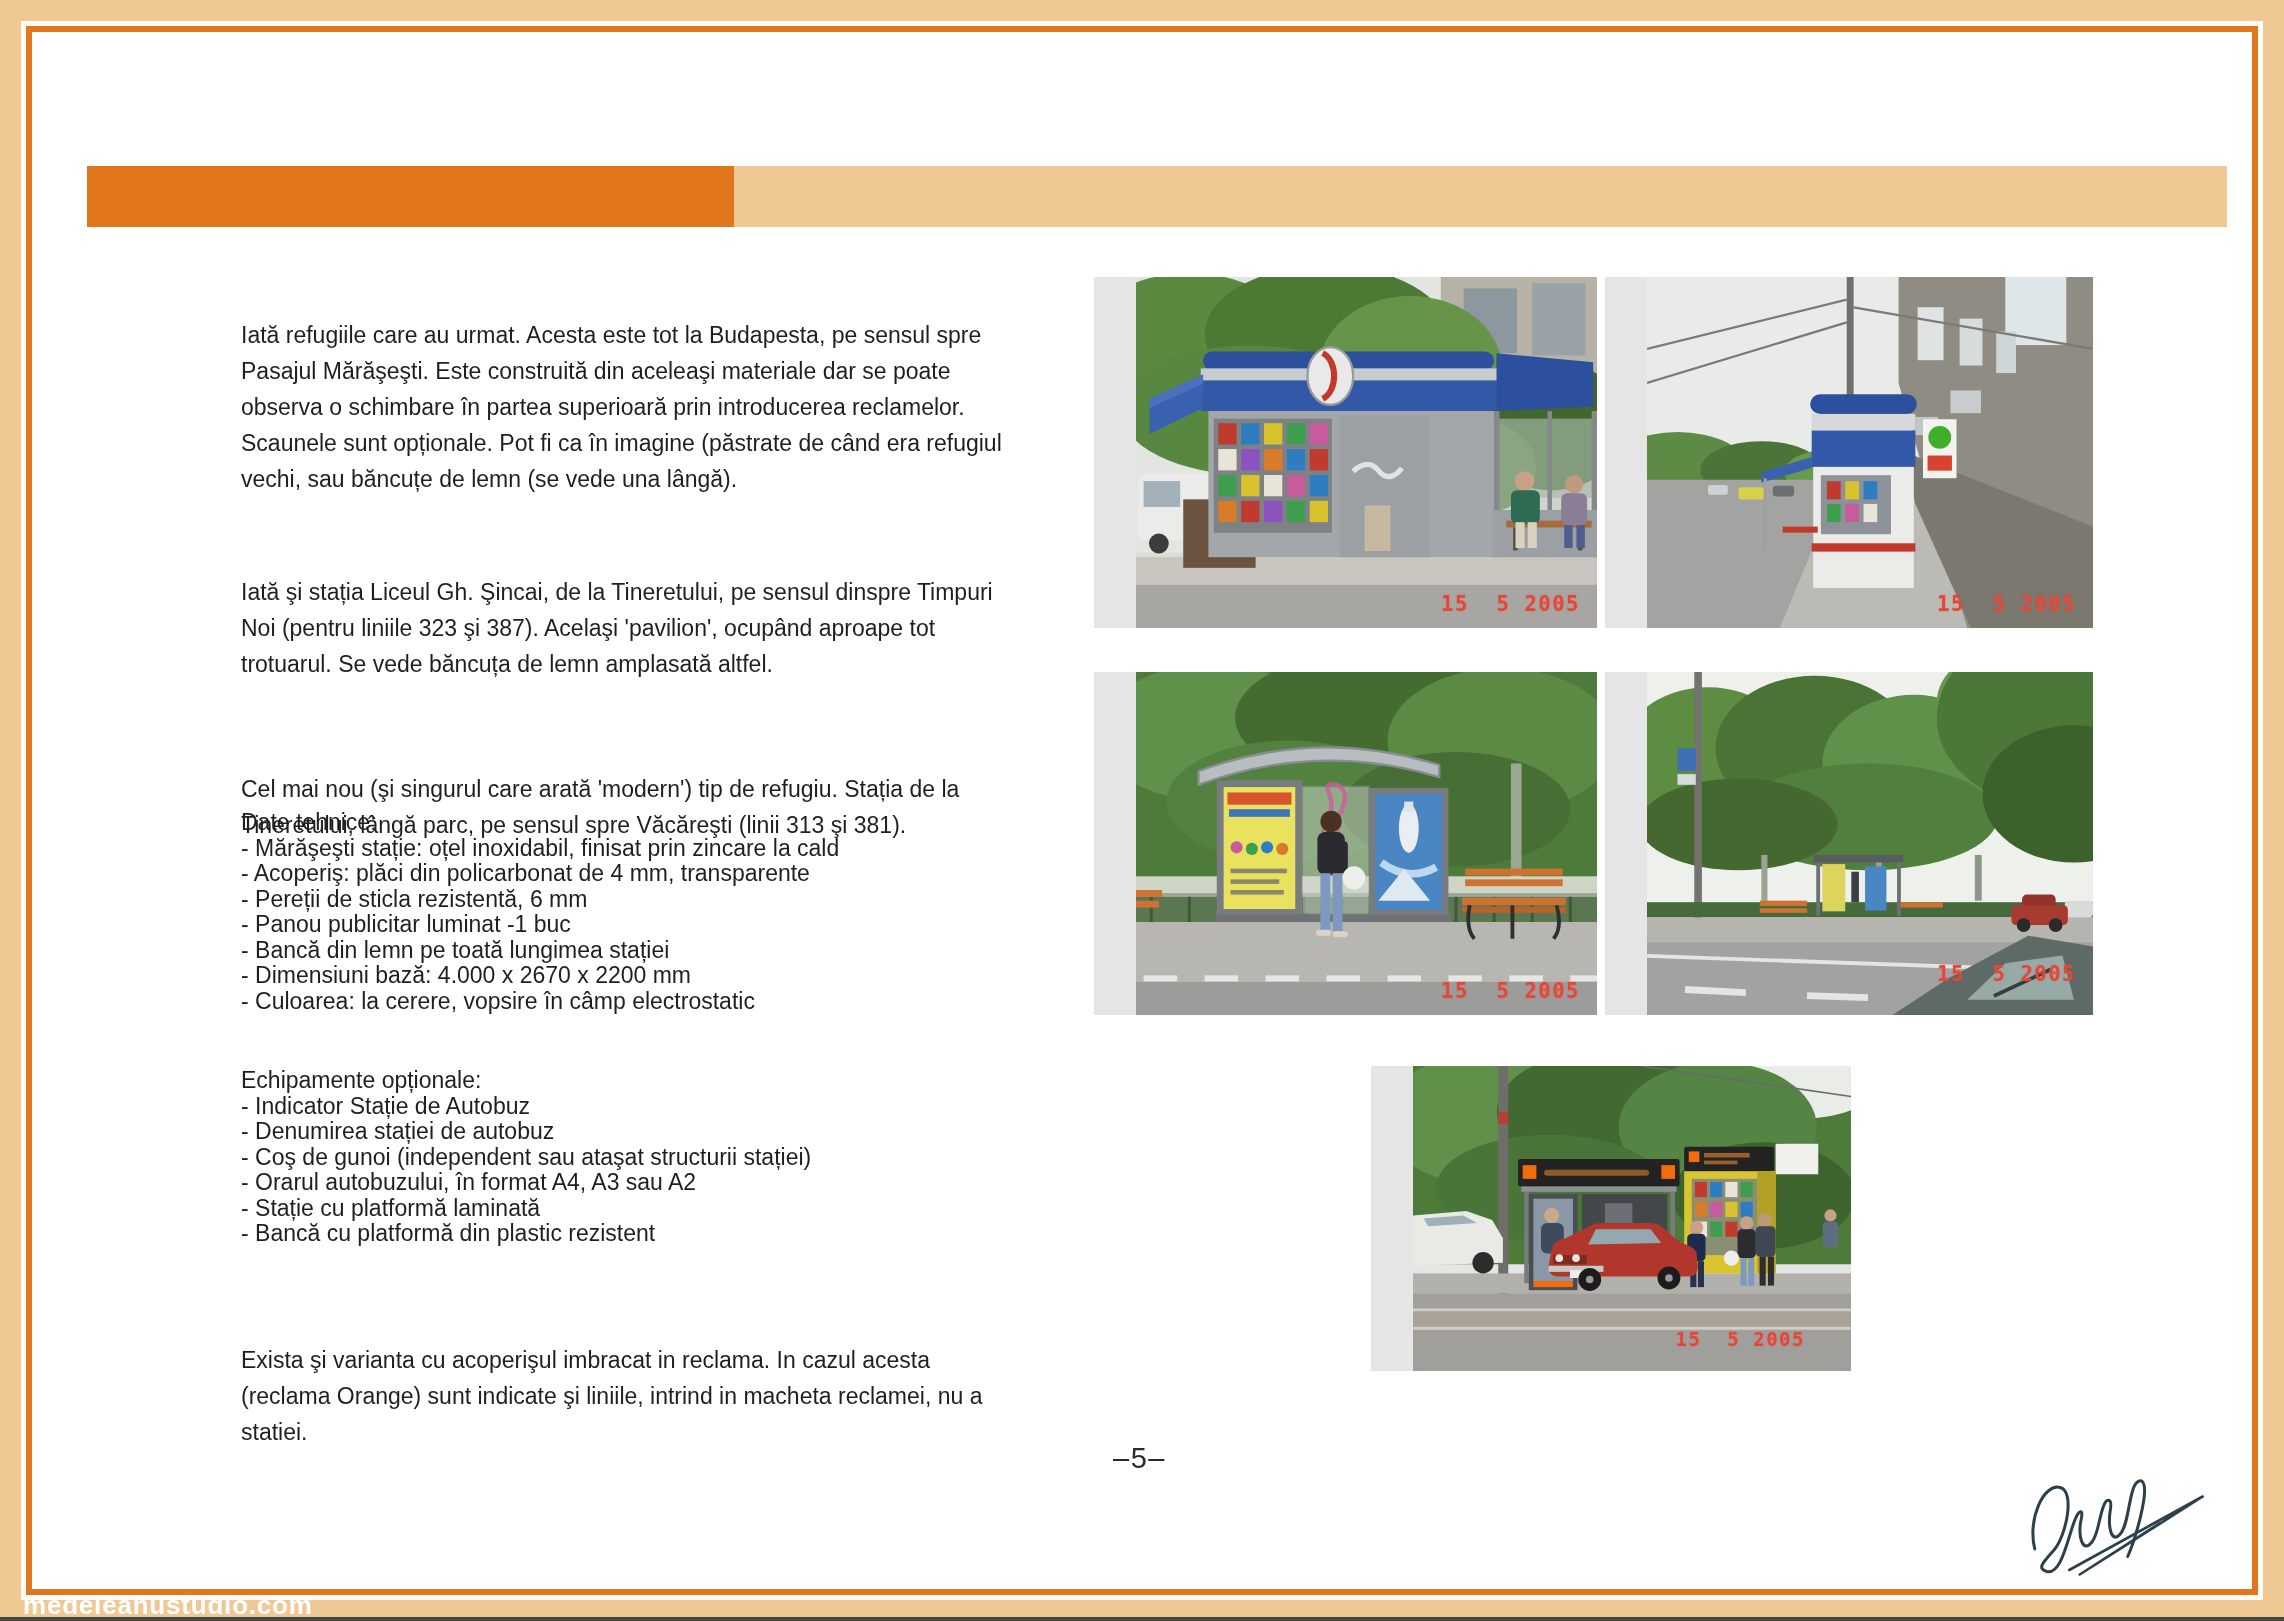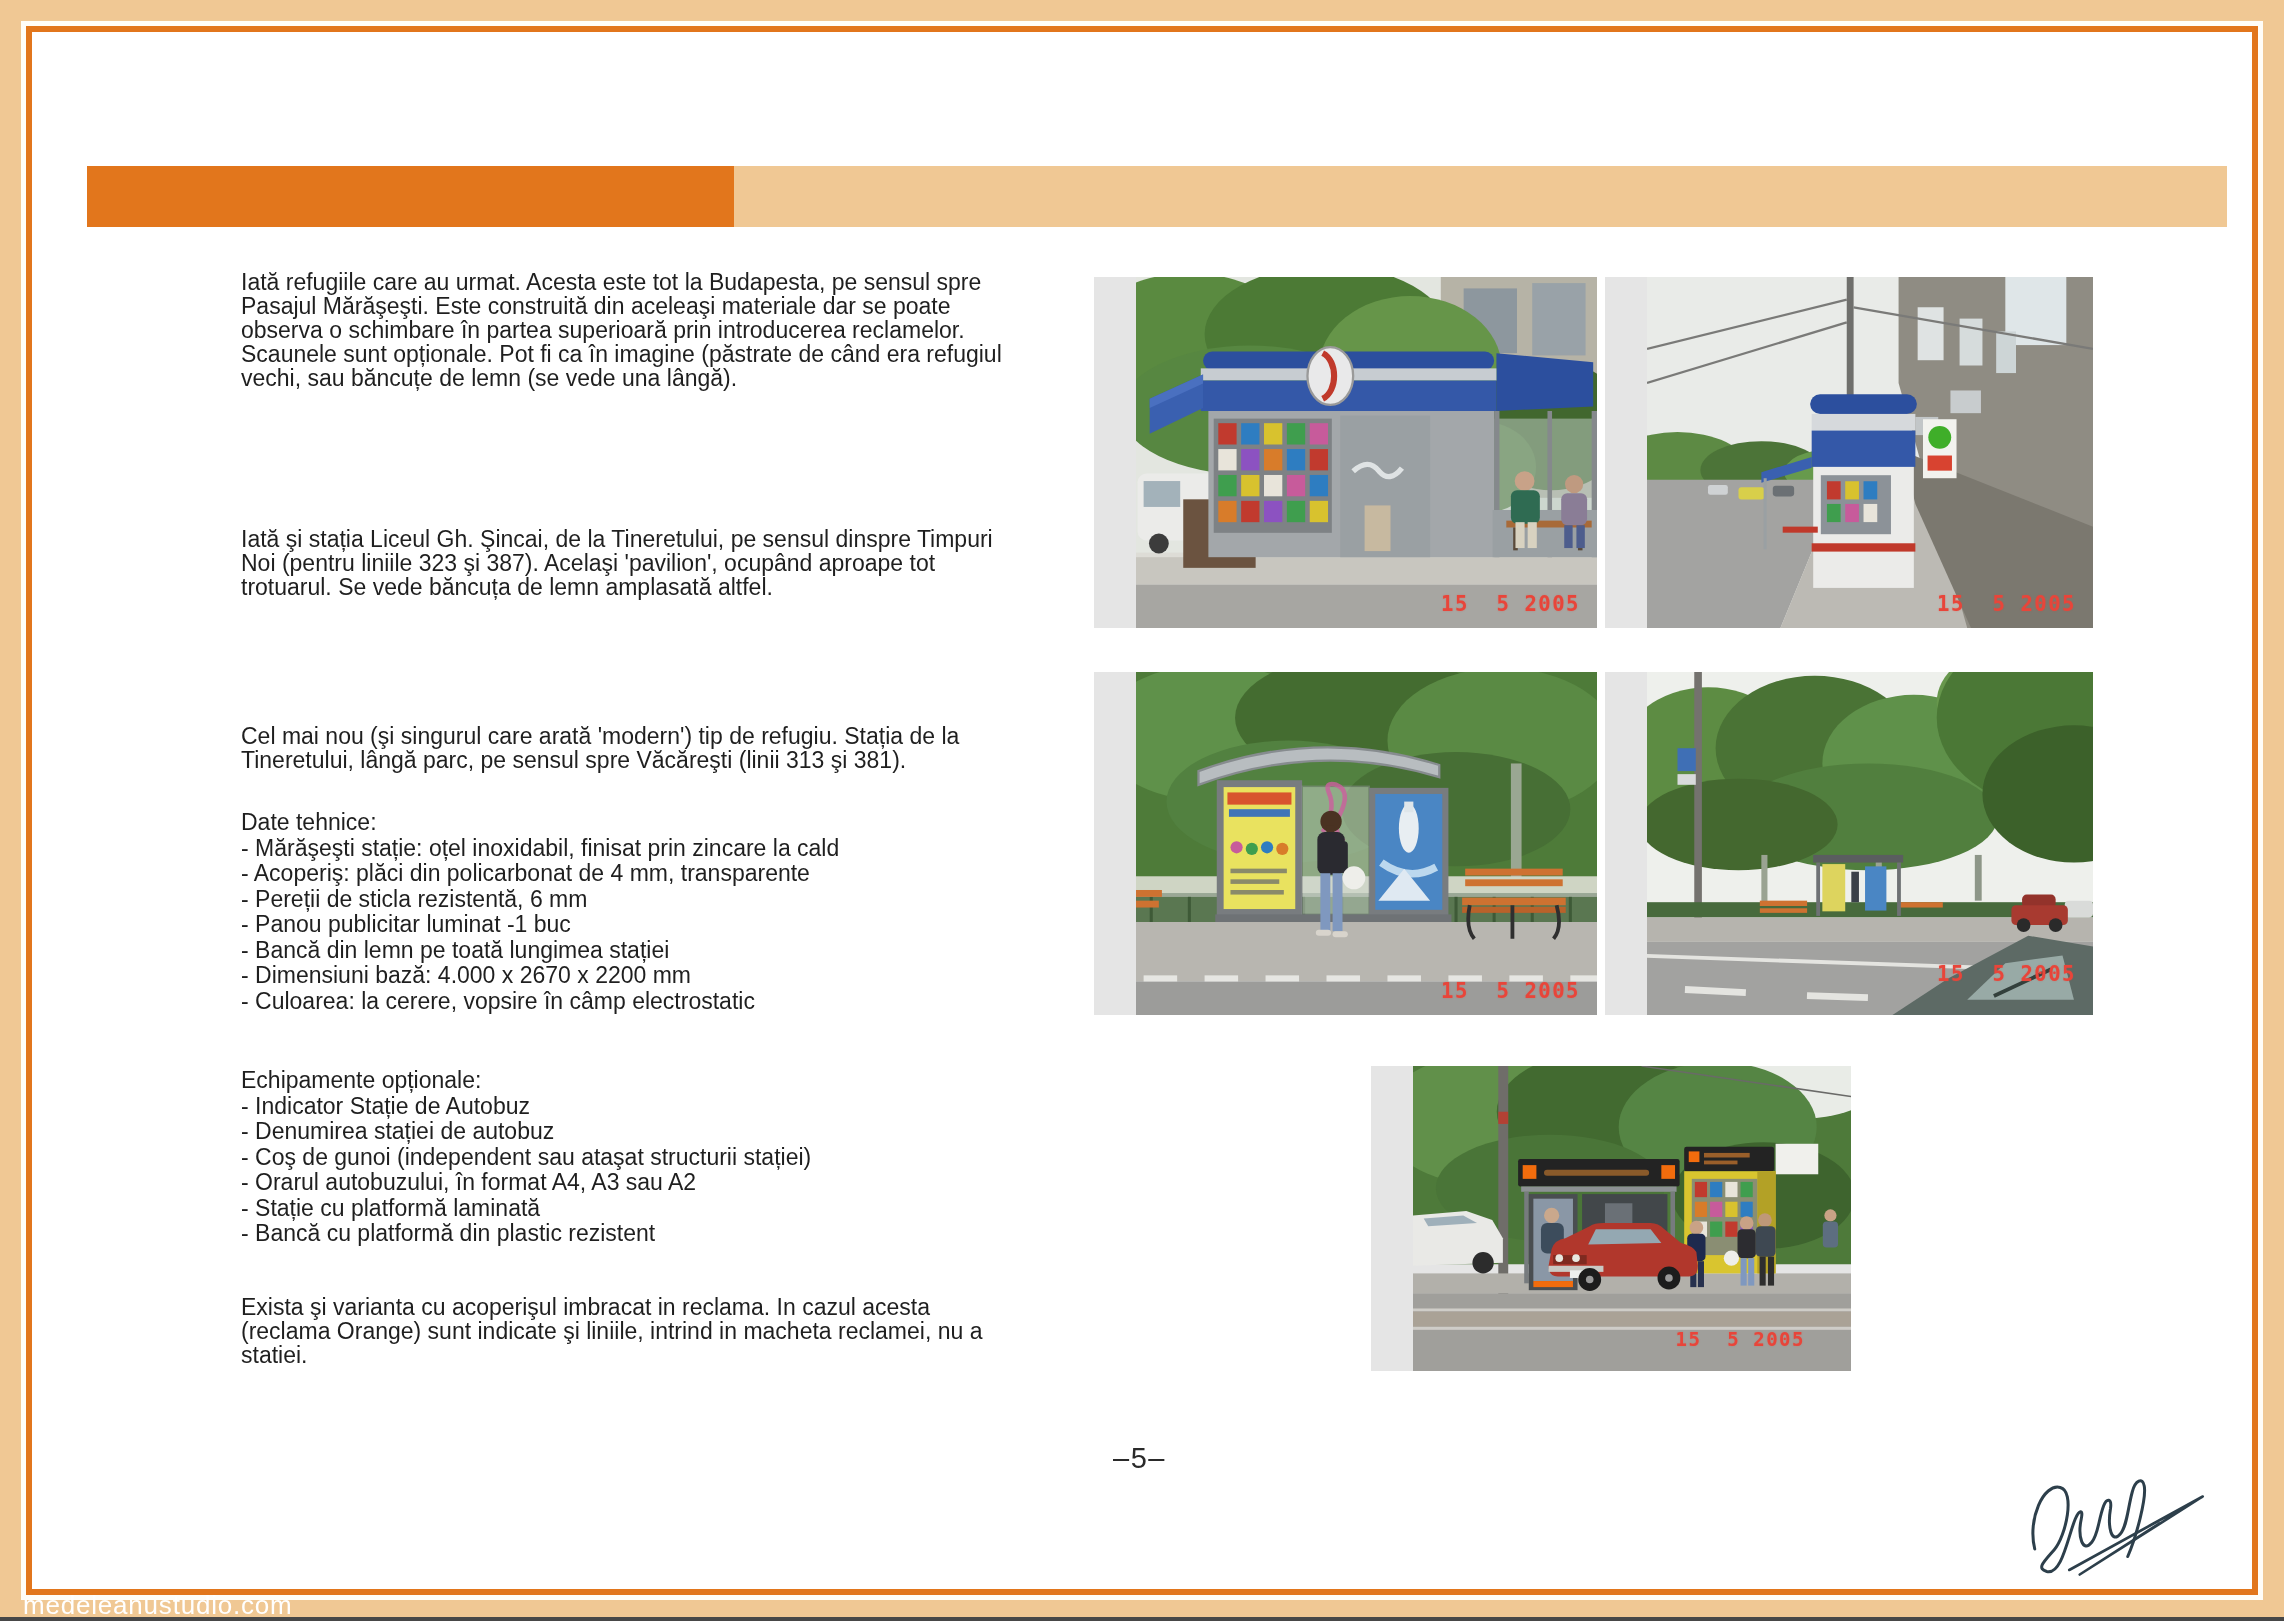--- a/index.html
+++ b/index.html
@@ -7,27 +7,27 @@
     width:2284px;height:1621px;position:relative;overflow:hidden;
     background:#f0c894;
     font-family:"Liberation Sans", sans-serif;
     color:#1f1f1f;
   }
   .white-ring{position:absolute;left:20.6px;top:20.6px;right:20.6px;bottom:20.6px;background:#fffdf8;}
   .orange-frame{position:absolute;left:26px;top:26px;right:26px;bottom:26px;border:6.9px solid #e2761c;background:#ffffff;}
   .bottom-strip{position:absolute;left:0;right:0;bottom:0;height:3.8px;background:#474747;}
   .watermark{
     position:absolute;left:23px;top:1590px;
-    font-size:26px;font-weight:normal;letter-spacing:0.8px;color:#ffffff;z-index:5;
+    font-size:26px;font-weight:bold;letter-spacing:0.8px;color:#ffffff;z-index:5;
   }
   .bar{position:absolute;top:166px;height:61px;}
   .bar-accent{left:87px;width:647px;background:#e2761c;}
   .bar-band{left:734px;width:1493px;background:#f0c894;}
   .textcol{position:absolute;left:241px;width:765px;font-size:23px;}
-  .para{line-height:24px;}
+  .para{line-height:36px;margin-top:47px;}
   .tight{line-height:25.5px;}
   .p1{top:270px;} .p2{top:527px;} .p3{top:724px;}
   .blk-date{top:810px;} .blk-echip{top:1028px;margin-top:40px;} .p4{top:1295px;}
   .page-number{position:absolute;left:1113px;top:1442px;font-size:29px;letter-spacing:1.5px;color:#2a2a2a;}
   .photo{position:absolute;overflow:hidden;background:#e5e5e5;padding-left:42px;}
   .photo svg{display:block;width:100%;height:100%;}
   .ph1{left:1094px;top:277px;width:461px;height:351px;}
   .ph2{left:1605px;top:277px;width:446px;height:351px;}
   .ph3{left:1094px;top:672px;width:461px;height:343px;}
   .ph4{left:1605px;top:672px;width:446px;height:343px;}

